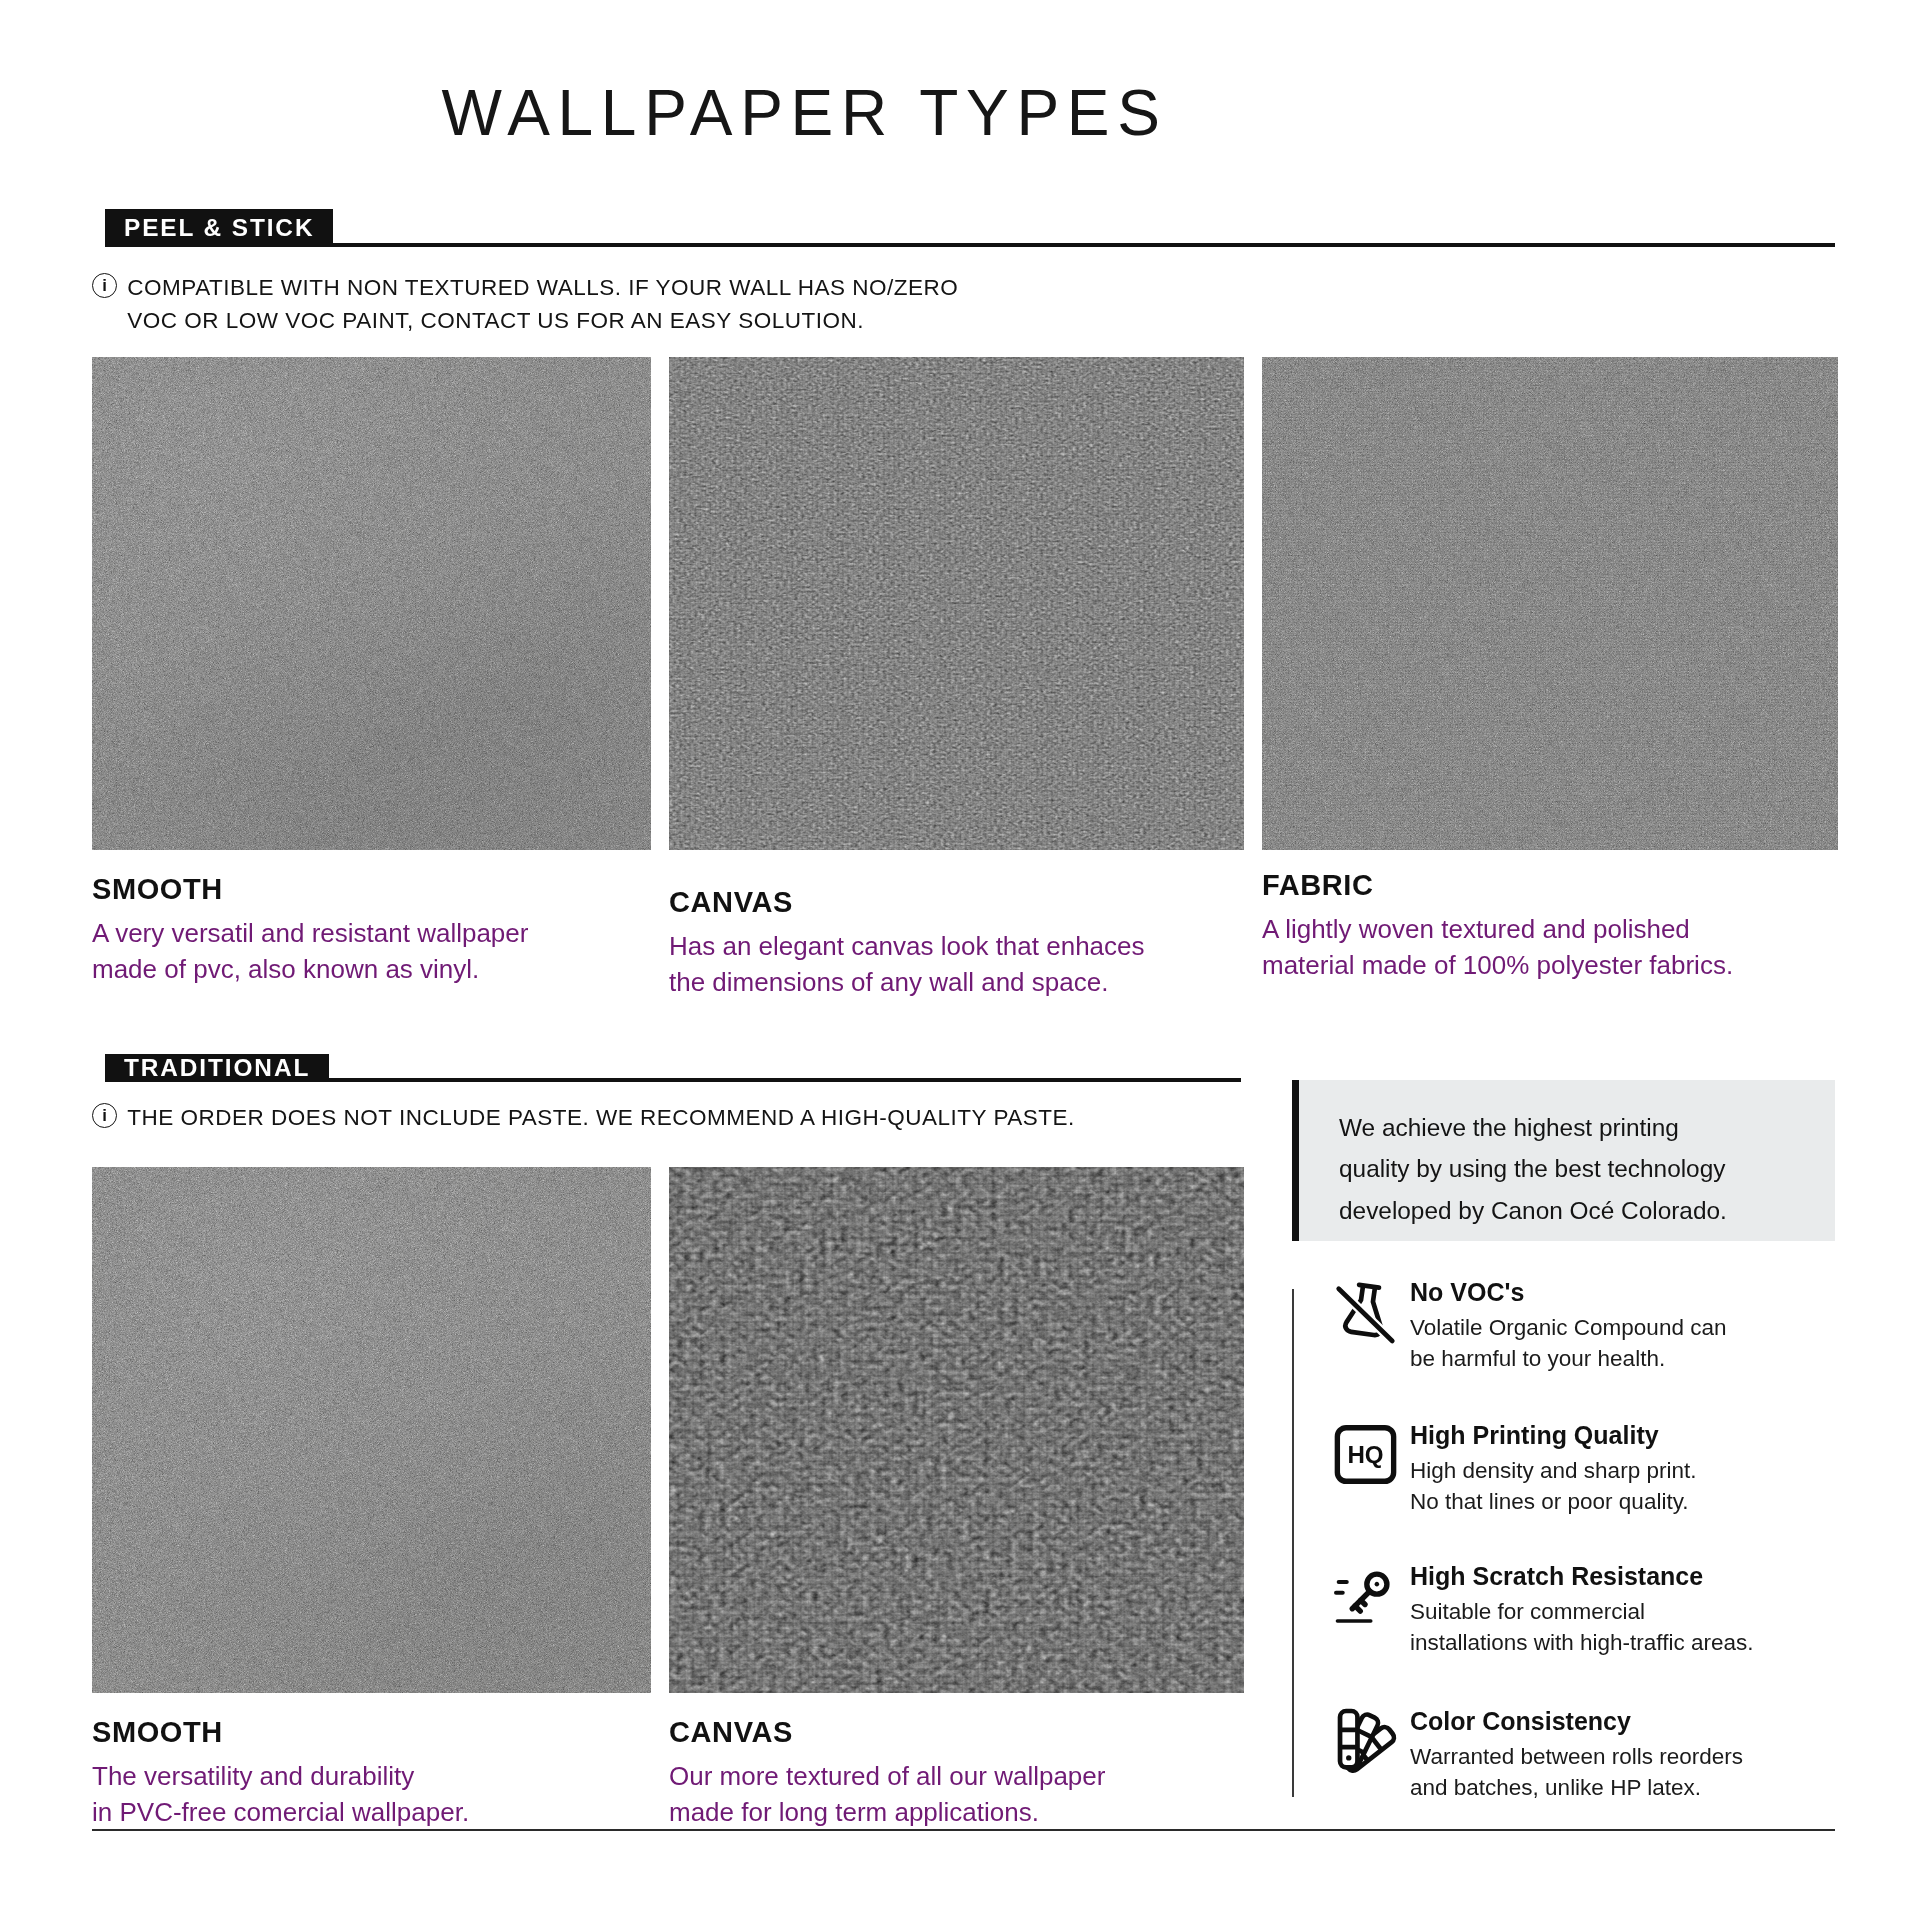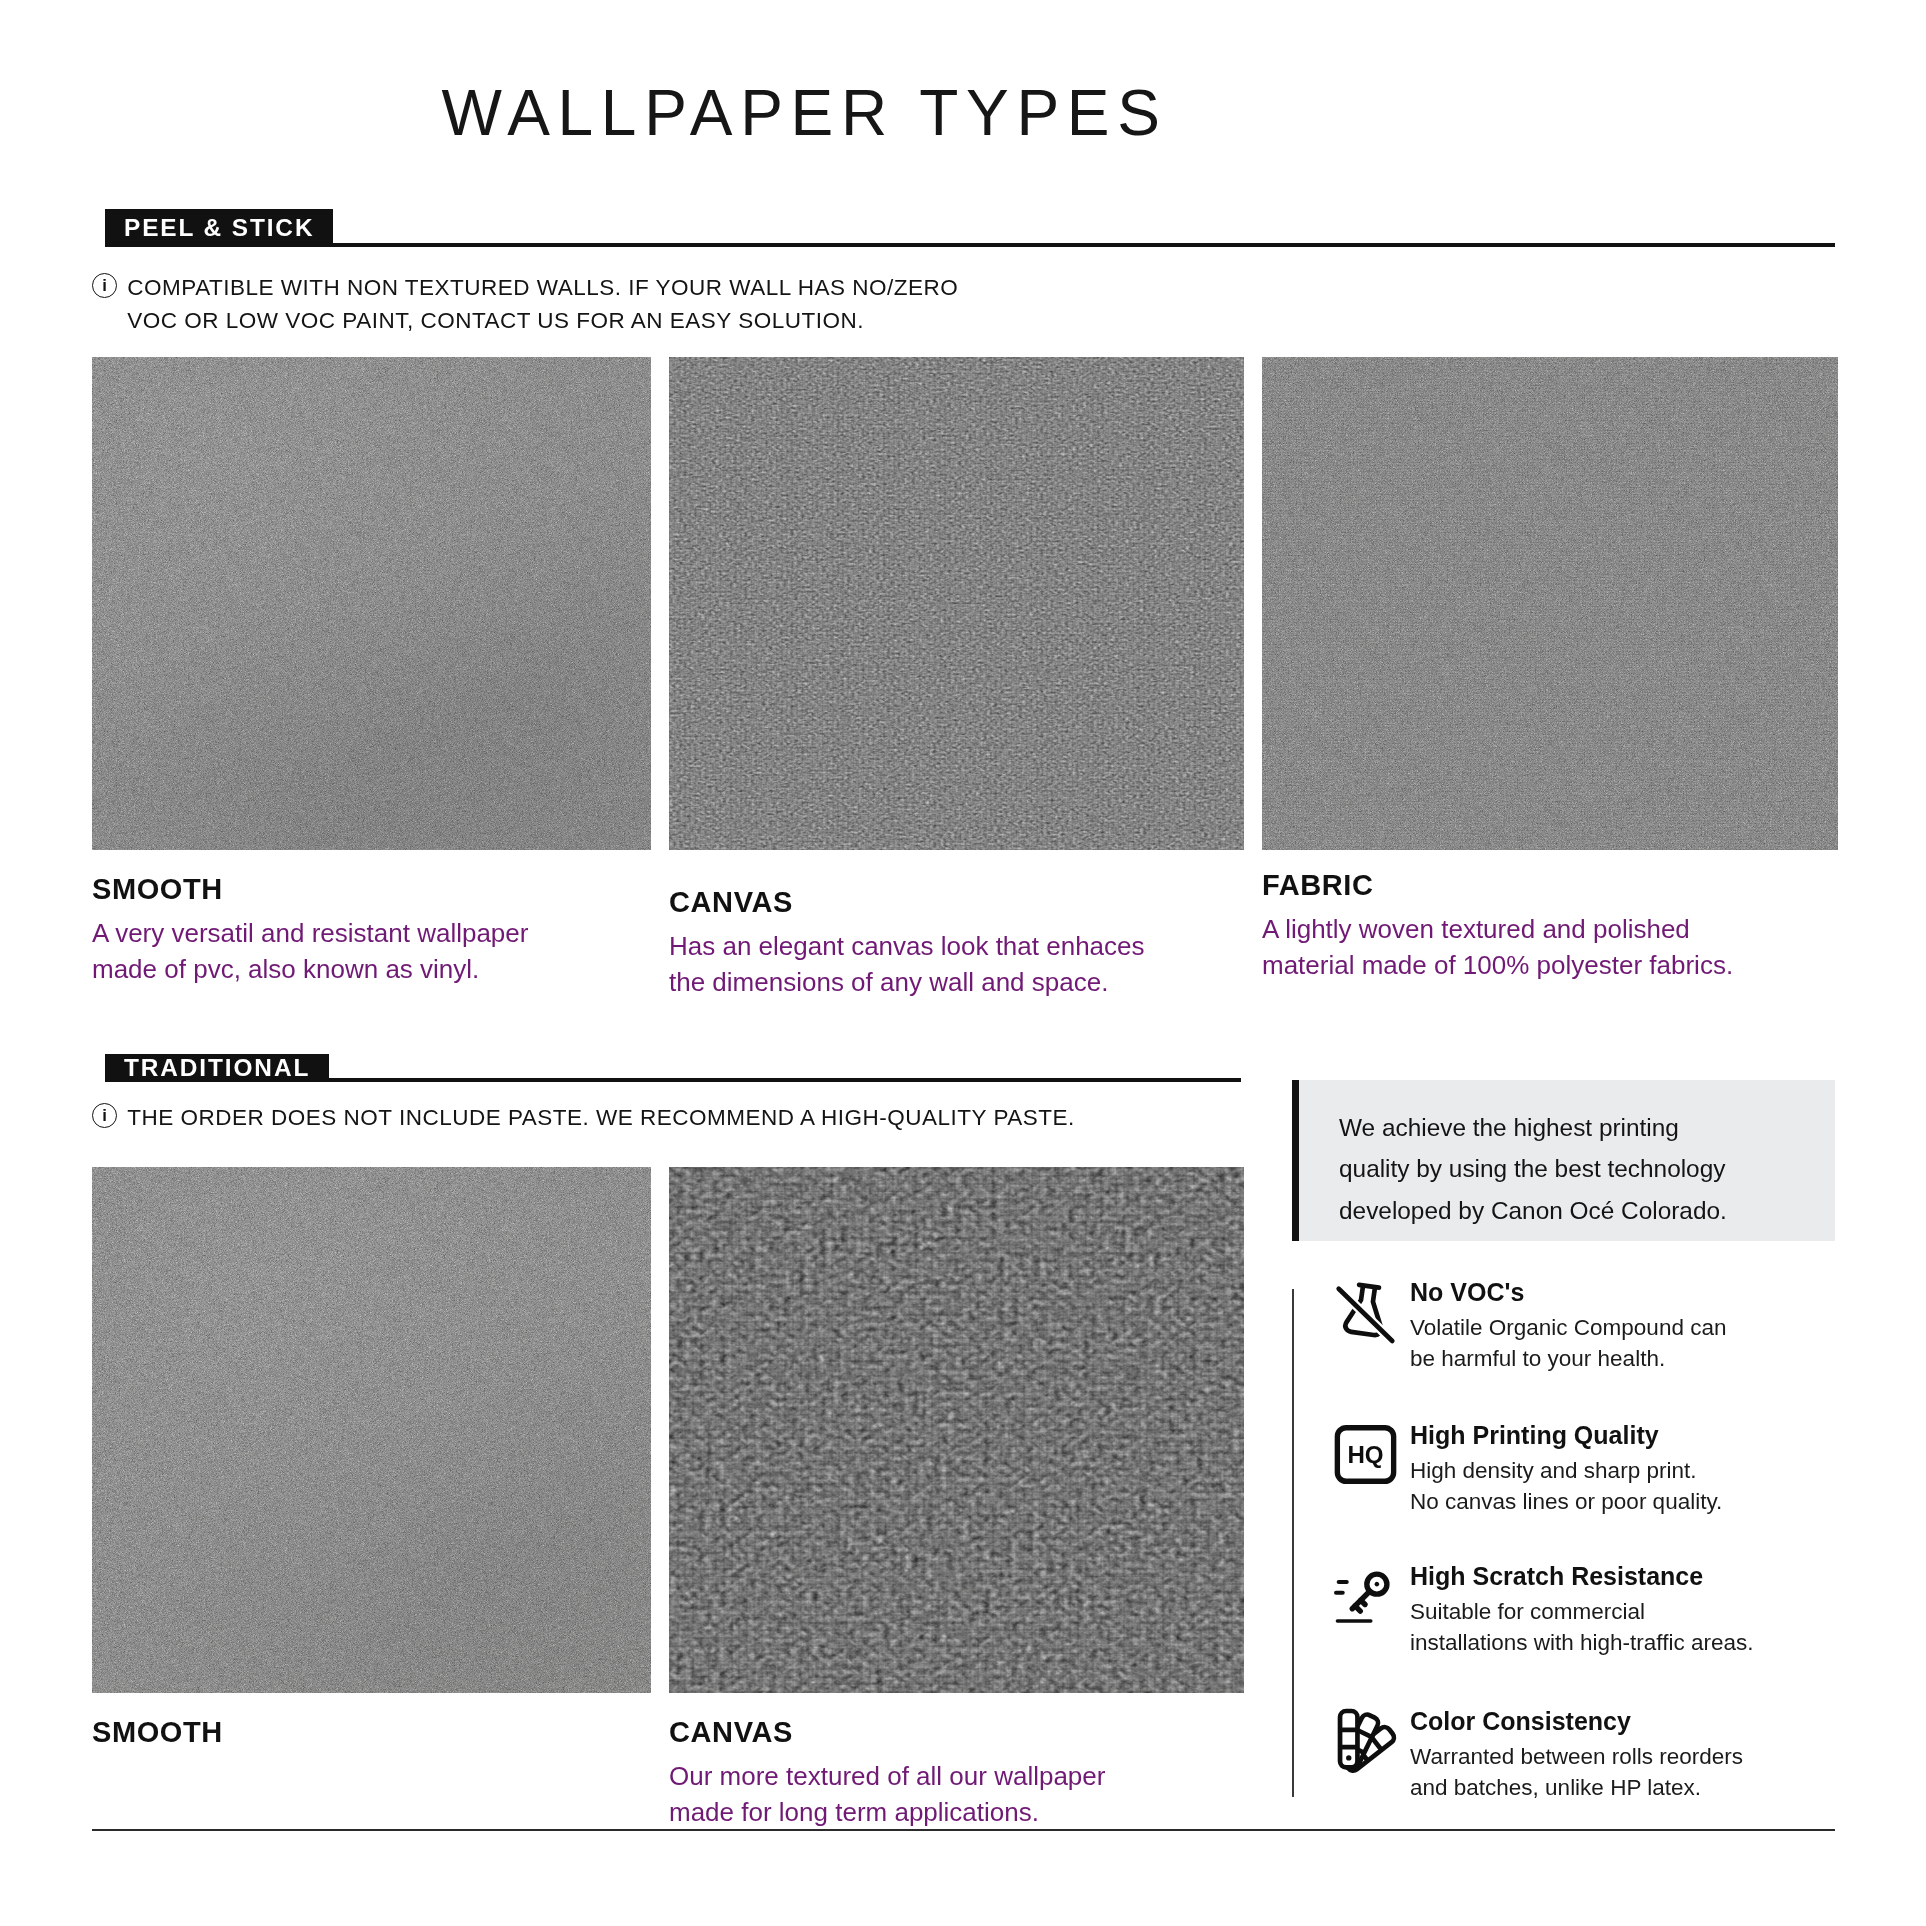--- a/index.html
+++ b/index.html
@@ -168,20 +168,24 @@
   </div>
 
   <div class="swatch-row" id="row-trad">
     <div>
       <div class="swatch tex-smooth2">
         <svg class="grain" aria-hidden="true" viewBox="0 0 870 820" width="559" height="526">
             <rect width="100%" height="100%" filter="url(#grainFine)"></rect>
           </svg>
       </div>
       <div class="sw-name">SMOOTH</div>
+      <div class="sw-desc">
+        <div>The versatility and durability</div>
+        <div>in PVC-free comercial wallpaper.</div>
+      </div>
     </div>
     <div>
       <div class="swatch tex-canvas2">
         <svg class="grain" aria-hidden="true" viewBox="0 0 895 820" width="575" height="526">
             <rect width="100%" height="100%" filter="url(#grainCoarse)"></rect>
           </svg>
       </div>
       <div class="sw-name">CANVAS</div>
       <div class="sw-desc">
         <div>Our more textured of all our wallpaper</div>
@@ -224,21 +228,21 @@
       <div class="feat-icon">
         <svg viewBox="0 0 100 100">
           <rect x="8" y="10" width="84" height="80" rx="13" fill="none" stroke="#0e0e0e" stroke-width="8"></rect>
           <text x="50" y="63" text-anchor="middle" font-size="36" font-weight="bold" font-family="Liberation Sans, sans-serif" fill="#0e0e0e">HQ</text>
         </svg>
       </div>
       <div>
         <div class="feat-title">High Printing Quality</div>
         <div class="feat-desc">
           <div>High density and sharp print.</div>
-          <div>No canvas lines or poor quality.</div>
+          <div>No that lines or poor quality.</div>
         </div>
       </div>
     </div>
 
     <div class="feat" style="top:284px">
       <div class="feat-icon">
         <svg viewBox="0 0 100 100" fill="none" stroke="#0e0e0e" stroke-width="8" stroke-linecap="round">
           <g transform="rotate(-45 50 50)">
             <circle cx="74" cy="50" r="15"></circle>
             <circle cx="74" cy="50" r="3.5" fill="#0e0e0e" stroke="none"></circle>

